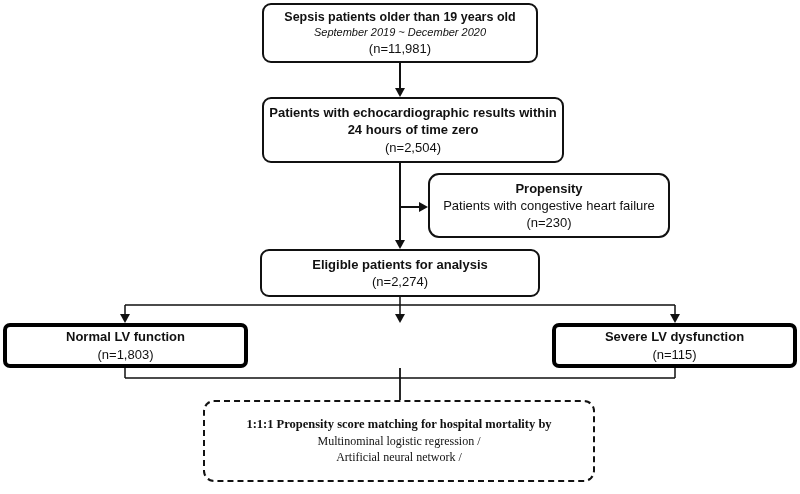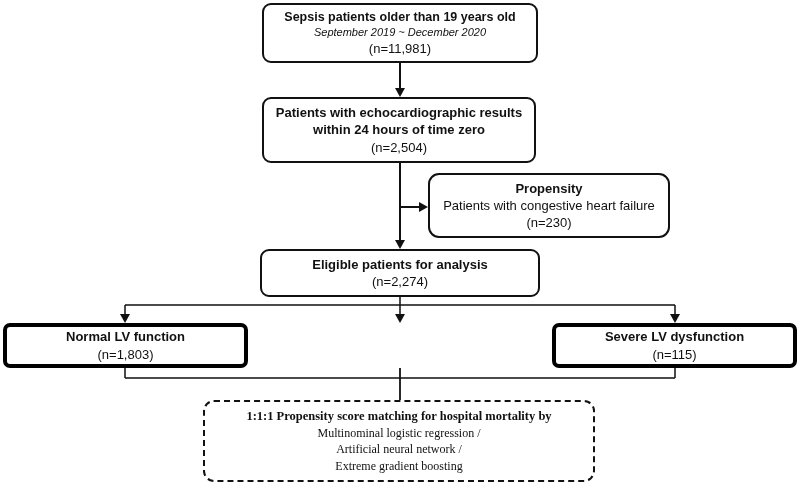--- a/index.html
+++ b/index.html
@@ -26,21 +26,21 @@
     align-items:center;justify-content:center;
     text-align:center;
     line-height:1.32;
     padding:12px 4px;
   }
   .t-bold{font-weight:700;font-size:13px;}
   .t-reg{font-size:13px;}
   .t-italic{font-style:italic;font-size:11px;}
   .box-sepsis{left:262px;top:3px;width:276px;height:60px;}
   .box-sepsis .t-bold{font-size:12.5px;}
-  .box-echo{left:262px;top:97px;width:274px;height:66px;}
+  .box-echo{left:262px;top:97px;width:302px;height:66px;}
   .box-exclusion{left:428px;top:173px;width:242px;height:65px;border-width:2.5px;border-radius:11px;}
   .box-eligible{left:260px;top:249px;width:280px;height:48px;}
   .box-lv{
     top:323px;width:245px;height:45px;
     border-width:4px;border-color:#000;border-radius:7px;
   }
   .box-lv-normal{left:3px;}
   .box-lv-moderate{left:277px;}
   .box-lv-severe{left:552px;}
   .box-matching{
@@ -120,16 +120,15 @@
 
   <div class="box box-lv box-lv-severe">
     <div class="t-bold">Severe LV dysfunction</div>
     <div class="t-reg">(n=115)</div>
   </div>
 
   <div class="box box-matching">
     <div class="t-bold">1:1:1 Propensity score matching for hospital mortality by</div>
     <div class="t-reg">Multinominal logistic regression /</div>
     <div class="t-reg">Artificial neural network /</div>
-    <div class="t-reg">Extreme gradient boosting</div>
   </div>
 
 </div>
 
 </body></html>

